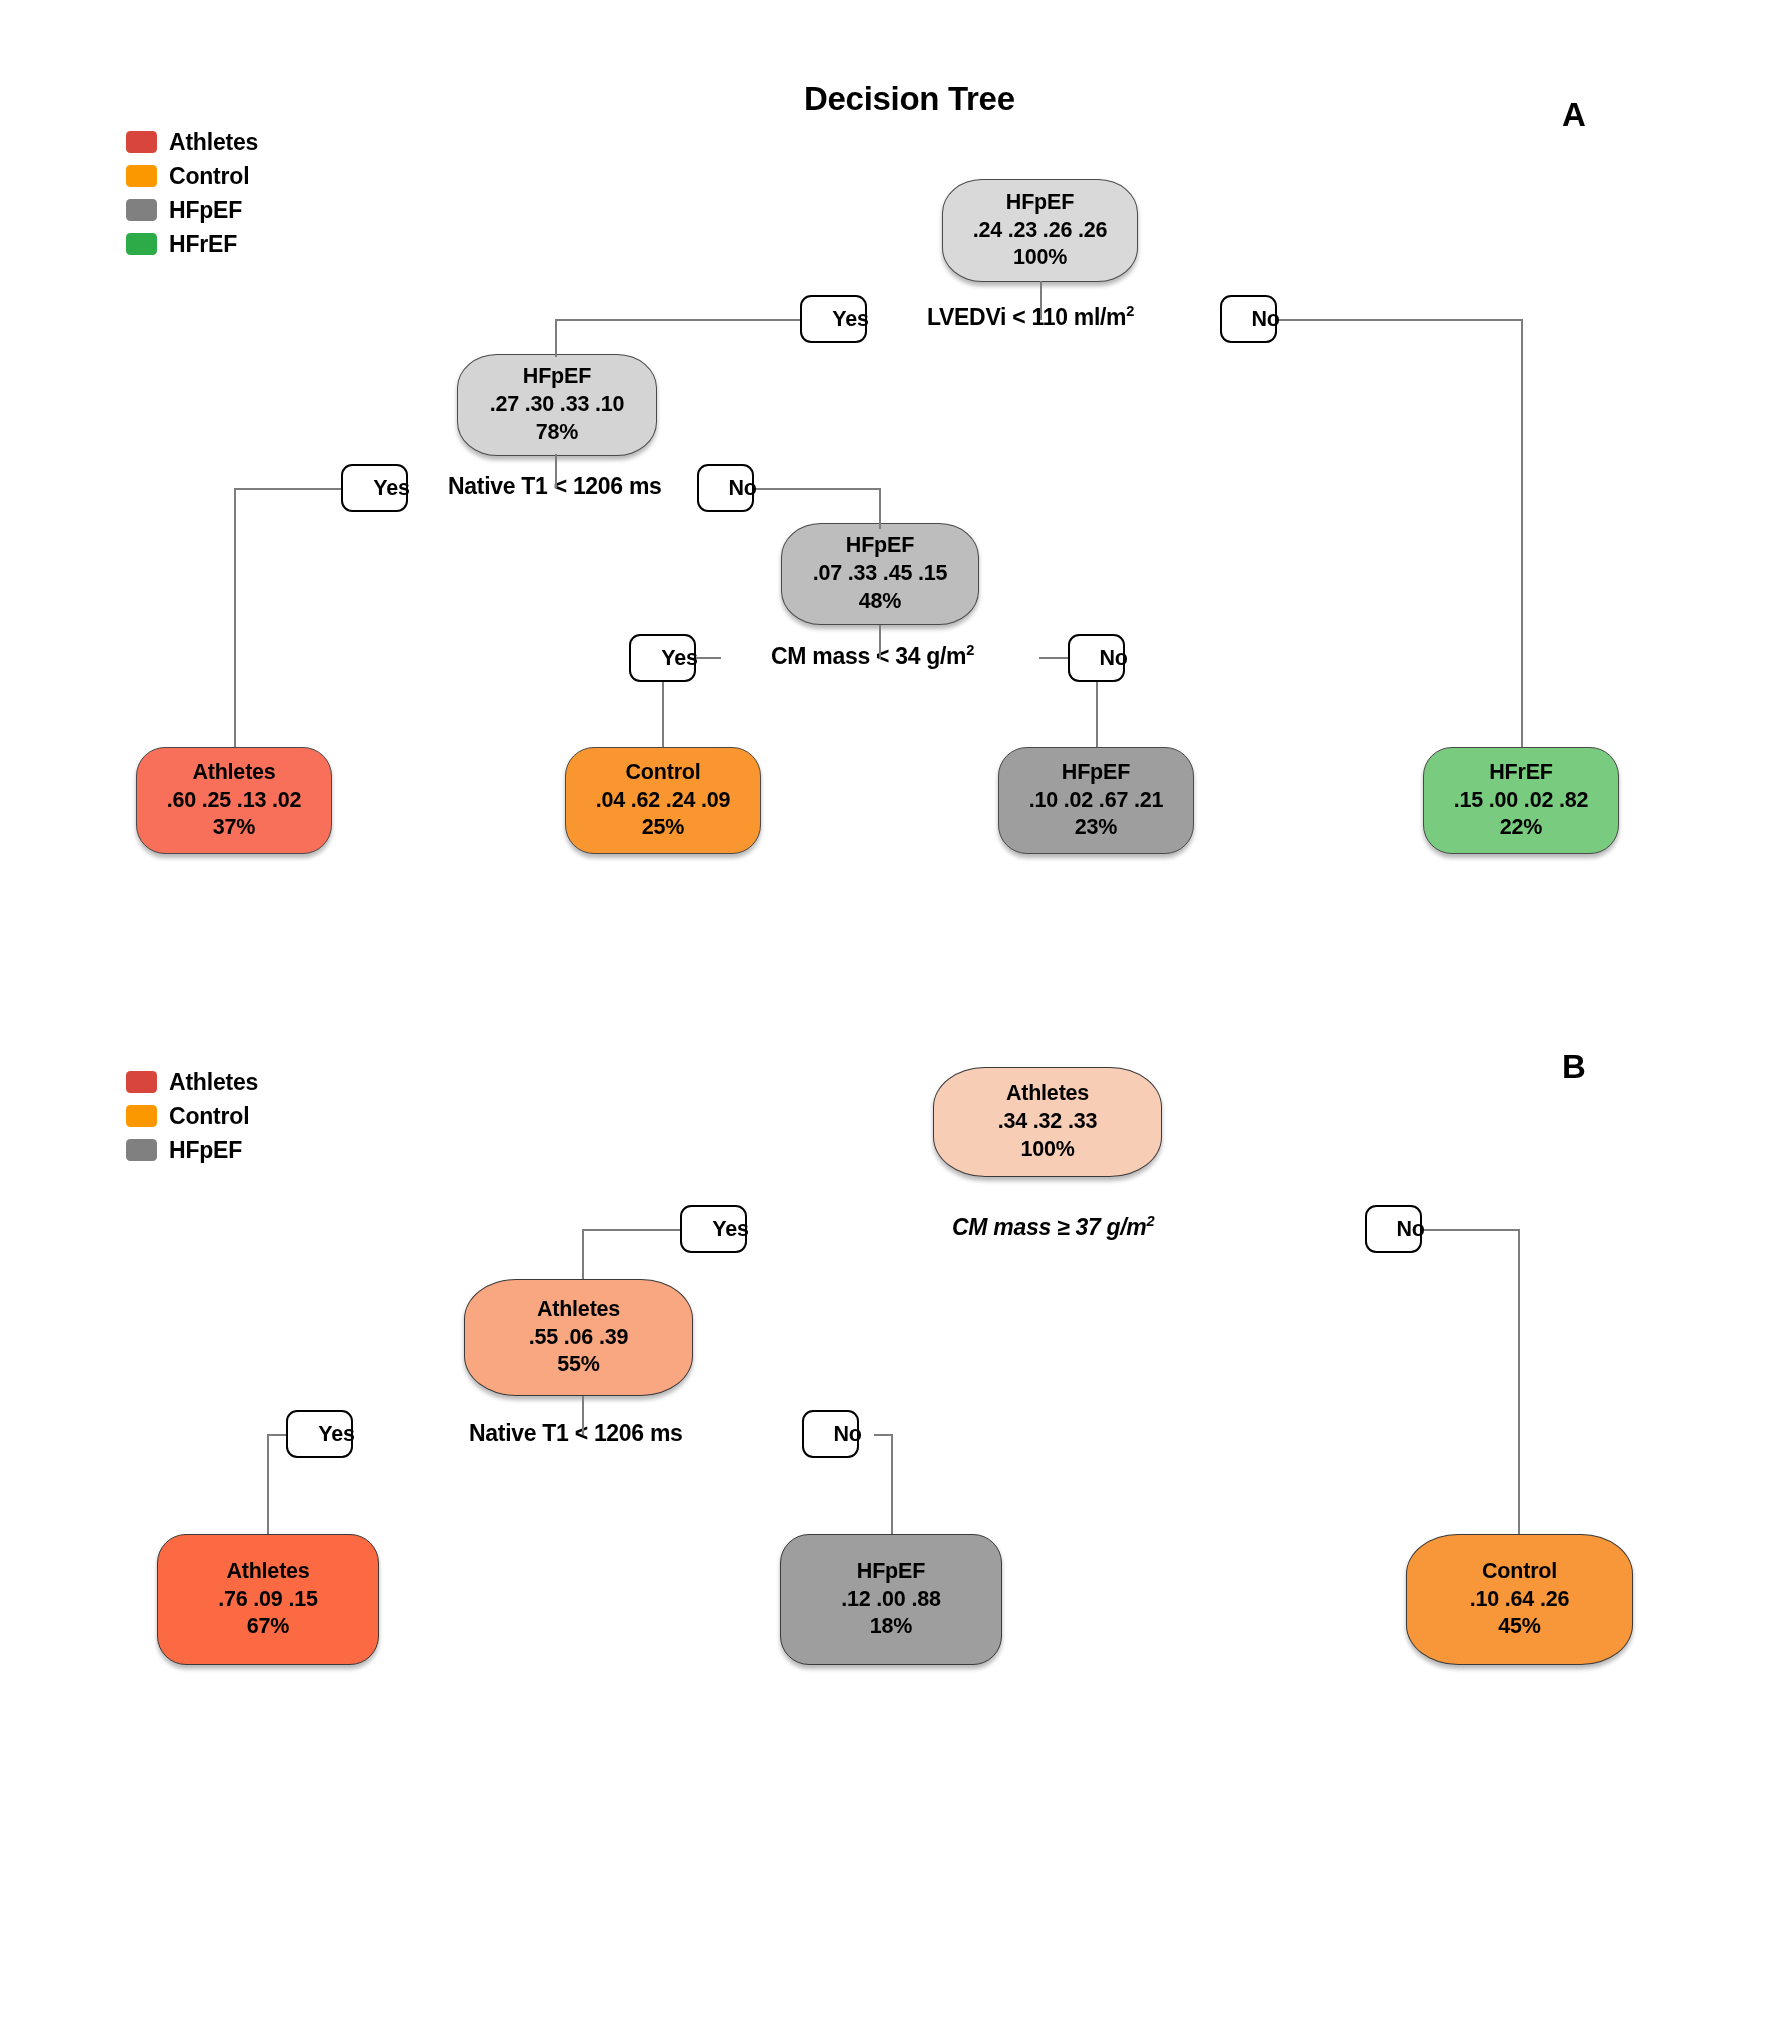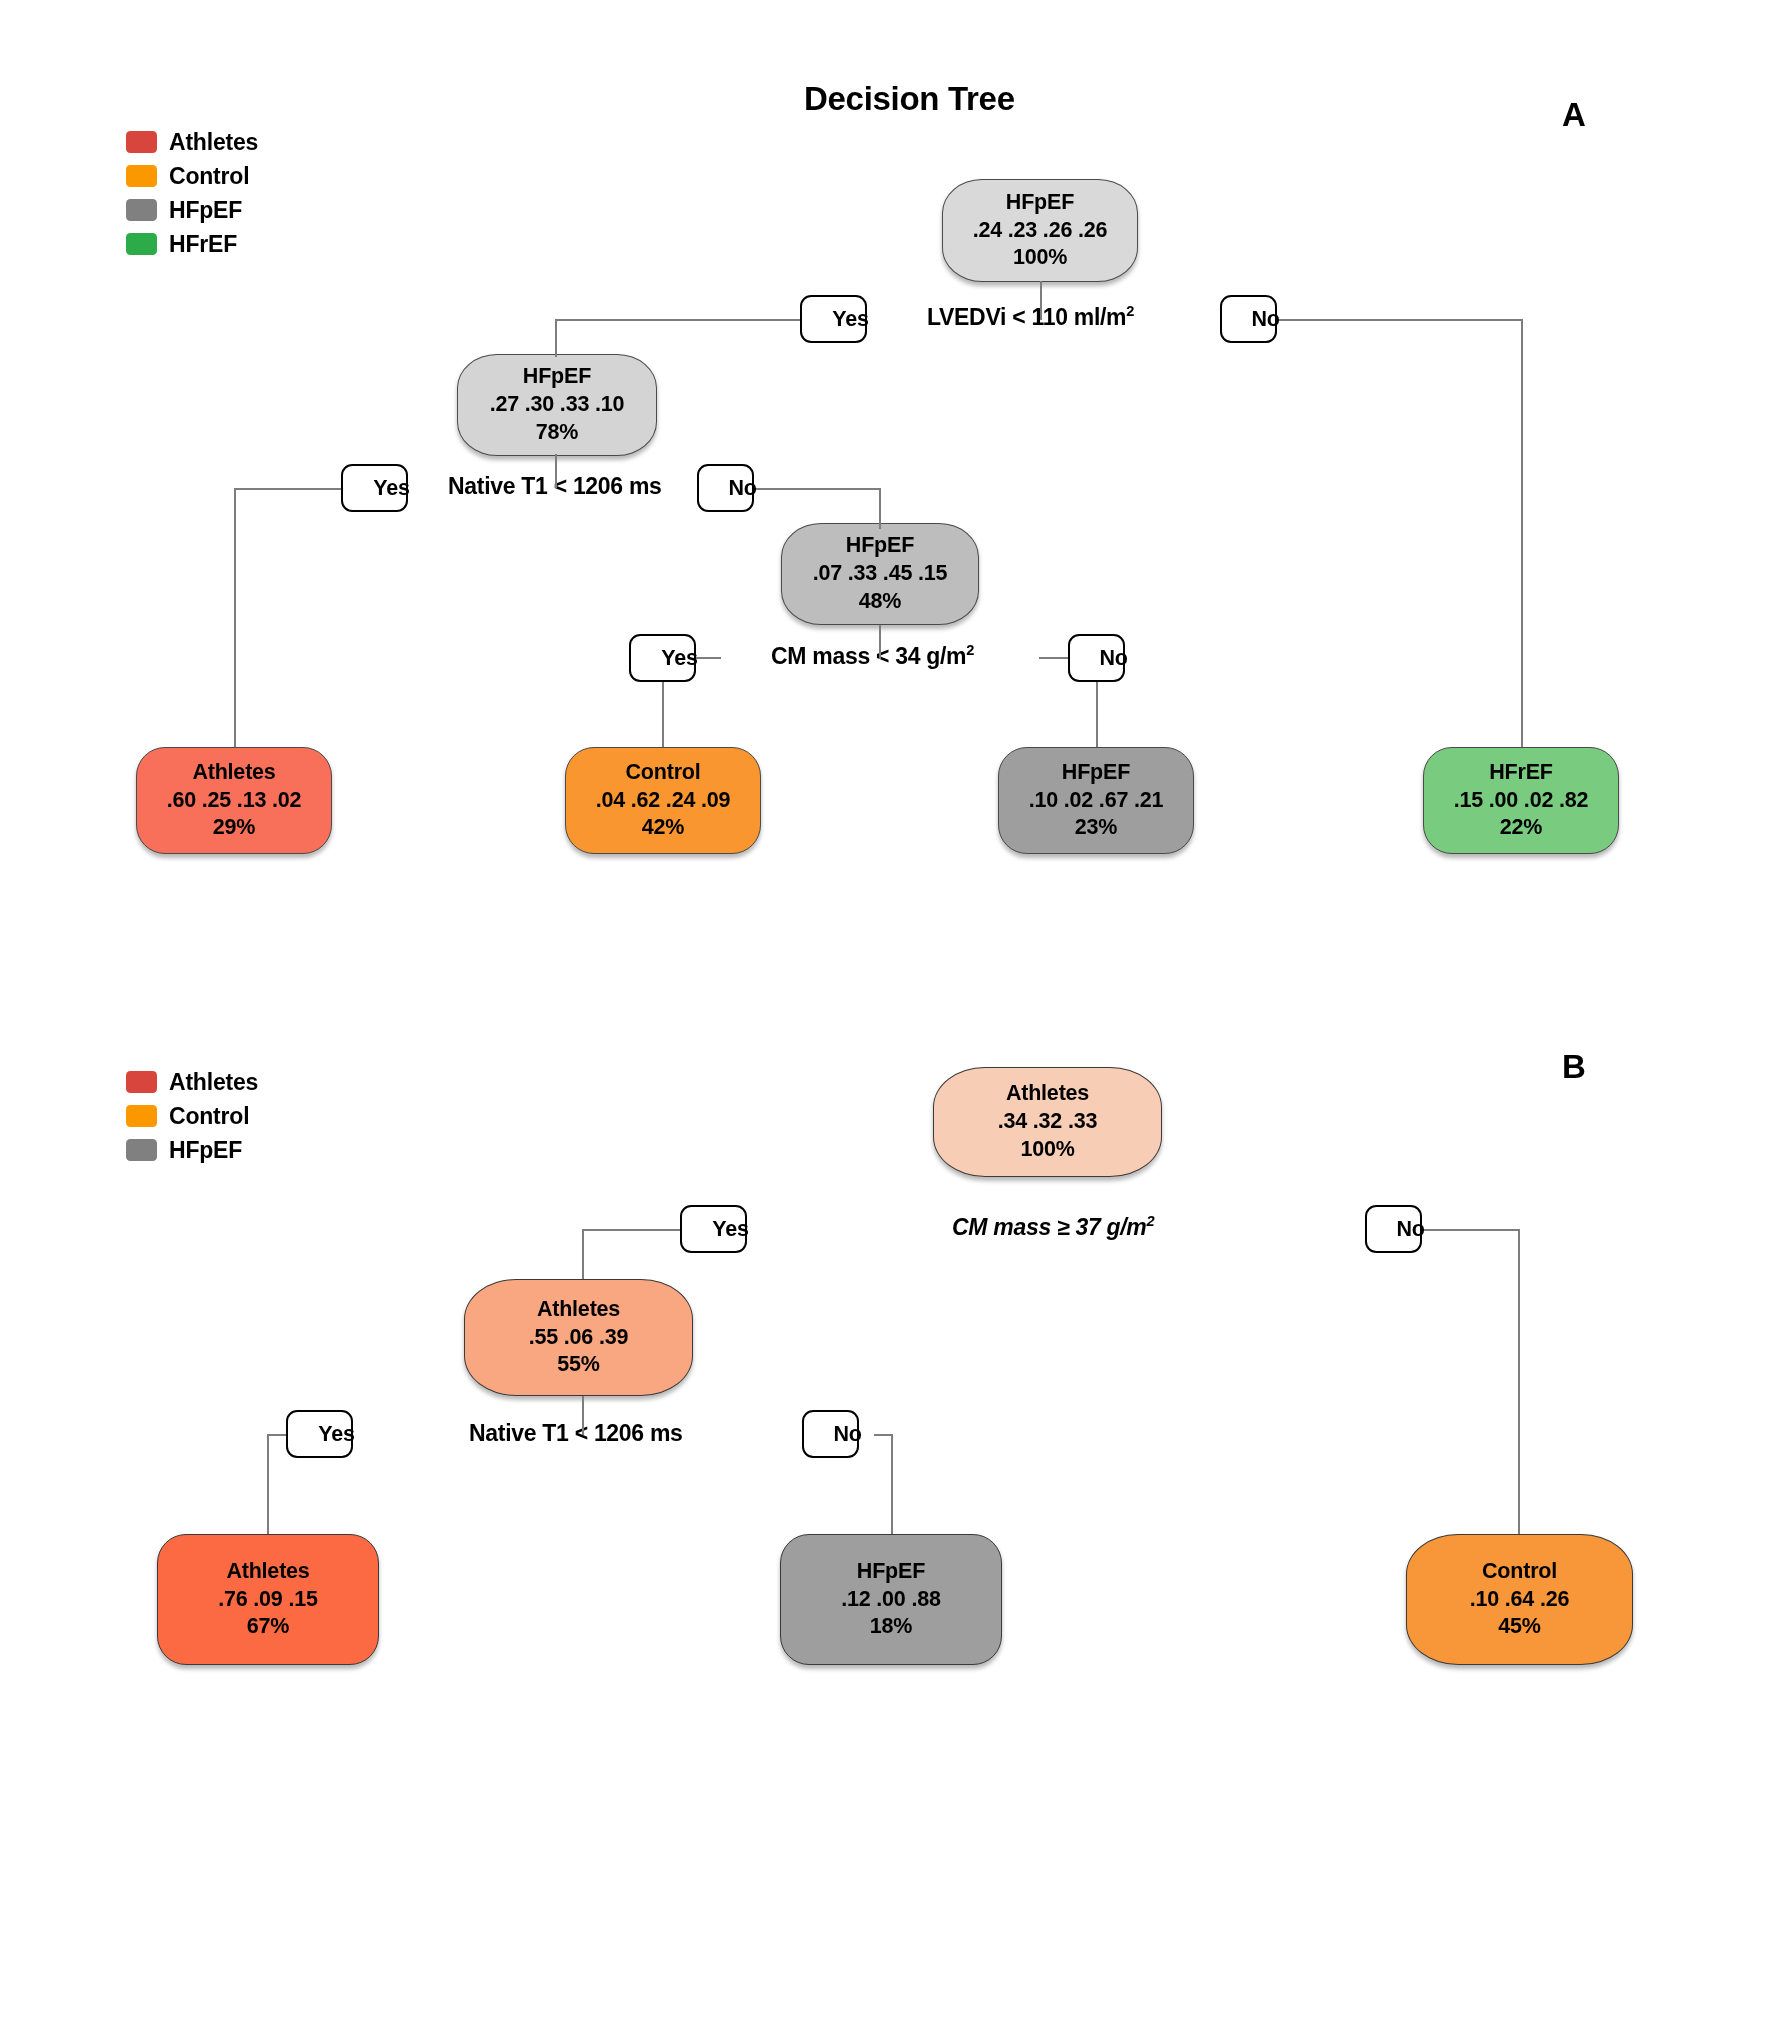--- a/index.html
+++ b/index.html
@@ -195,27 +195,27 @@
 
   <div class="node internal" style="left:781px; top:523px; width:198px; height:102px; background:#bdbdbd;">
     <div class="n-class">HFpEF</div>
     <div class="n-probs">.07 .33 .45 .15</div>
     <div class="n-pct">48%</div>
   </div>
 
   <div class="node leaf" style="left:136px; top:747px; width:196px; height:107px; background:#f8705a;">
     <div class="n-class">Athletes</div>
     <div class="n-probs">.60 .25 .13 .02</div>
-    <div class="n-pct">29%</div>
+    <div class="n-pct">37%</div>
   </div>
 
   <div class="node leaf" style="left:565px; top:747px; width:196px; height:107px; background:#f9962f;">
     <div class="n-class">Control</div>
     <div class="n-probs">.04 .62 .24 .09</div>
-    <div class="n-pct">42%</div>
+    <div class="n-pct">25%</div>
   </div>
 
   <div class="node leaf" style="left:998px; top:747px; width:196px; height:107px; background:#9e9e9e;">
     <div class="n-class">HFpEF</div>
     <div class="n-probs">.10 .02 .67 .21</div>
     <div class="n-pct">23%</div>
   </div>
 
   <div class="node leaf" style="left:1423px; top:747px; width:196px; height:107px; background:#79cc7f;">
     <div class="n-class">HFrEF</div>

